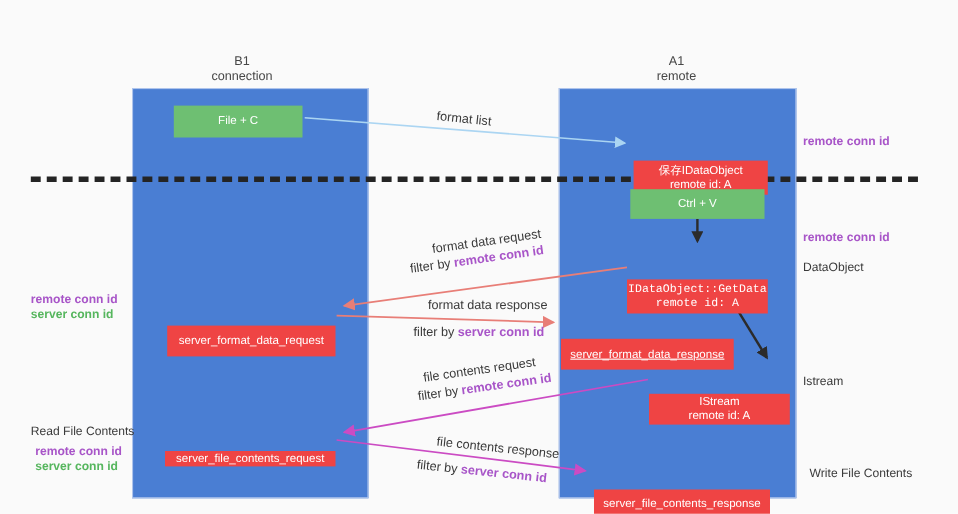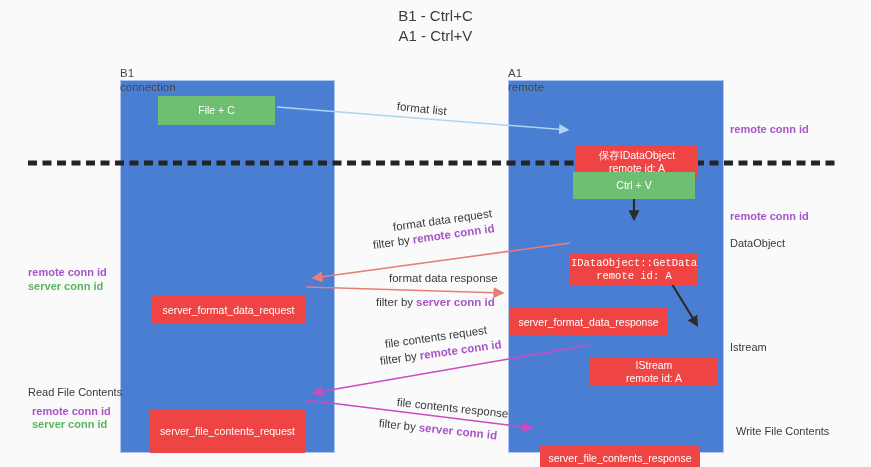--- a/index.html
+++ b/index.html
@@ -2,22 +2,22 @@
 <html><head>
 <meta charset="utf-8">
 <style>
   html,body{margin:0;padding:0;}
   .canvas{
     position:relative;width:871px;height:467px;background:#fafafa;
     font-family:"Liberation Sans",sans-serif;overflow:hidden;color:#3a3a3a;
   }
   .title{position:absolute;left:0;top:6px;width:871px;text-align:center;
     font-size:15px;line-height:20px;color:#3c3c3c;z-index:4;}
-  .lifeline-header{position:absolute;top:49px;font-size:11.5px;
-    line-height:14px;color:#474747;z-index:4;margin-top:17px;}
+  .lifeline-header{position:absolute;top:49px;text-align:center;font-size:11.5px;
+    line-height:14px;color:#474747;z-index:4;}
   .col{position:absolute;top:80px;height:371px;background:#4a7ed3;
     border:1px solid #aec4ec;z-index:1;}
   .overlay{position:absolute;left:0;top:0;z-index:2;pointer-events:none;}
   .node{position:absolute;display:flex;flex-direction:column;align-items:center;
     justify-content:center;color:#fff;font-size:10.5px;line-height:13px;
     text-align:center;white-space:nowrap;z-index:3;}
   .orange{background:#ef4444;margin-top:28px;}
   .green{background:#6ebf72;}
   .side-label{position:absolute;font-size:11px;line-height:13px;white-space:nowrap;z-index:4;}
   .purple{color:#a855c8;font-weight:bold;}
@@ -26,24 +26,20 @@
     z-index:4;transform-origin:left center;}
   .rot-neg{transform:rotate(-8deg);}
   .rot-pos{transform:rotate(6deg);}
   .edge-label .key{margin-left:3px;}
 </style>
 </head>
 <body>
 
 <div class="canvas">
 
-  <div class="title">
-    <div>B1 - Ctrl+C</div>
-    <div>A1 - Ctrl+V</div>
-  </div>
 
   <div class="lifeline-header" style="left:120px;width:200px;">
     <div>B1</div>
     <div>connection</div>
   </div>
   <div class="lifeline-header" style="left:508px;width:214px;">
     <div>A1</div>
     <div>remote</div>
   </div>
 
@@ -98,30 +94,30 @@
 
   <div class="node orange" style="left:570px;top:226px;width:128px;height:31px;font-family:Liberation Mono, monospace;">
     <div>IDataObject::GetData</div>
     <div>remote id: A</div>
   </div>
 
   <div class="node orange" style="left:152px;top:268px;width:153px;height:28px;">
     <div>server_format_data_request</div>
   </div>
 
-  <div class="node orange" style="left:510px;top:280px;width:157px;height:28px;">
+  <div class="node orange" style="left:510px;top:280px;width:157px;height:28px;text-decoration:underline;">
     <div>server_format_data_response</div>
   </div>
 
   <div class="node orange" style="left:590px;top:330px;width:128px;height:28px;">
     <div>IStream</div>
     <div>remote id: A</div>
   </div>
 
-  <div class="node orange" style="left:150px;top:382px;width:155px;height:43px;">
+  <div class="node orange" style="left:150px;top:382px;width:155px;height:14px;">
     <div>server_file_contents_request</div>
   </div>
 
   <div class="node orange" style="left:540px;top:417px;width:160px;height:27px;">
     <div>server_file_contents_response</div>
   </div>
 
   <div class="edge-label rot-pos" style="left:397px;top:100px;">format list</div>
 
   <div class="edge-label rot-neg" style="left:393px;top:221px;">format data request</div>

